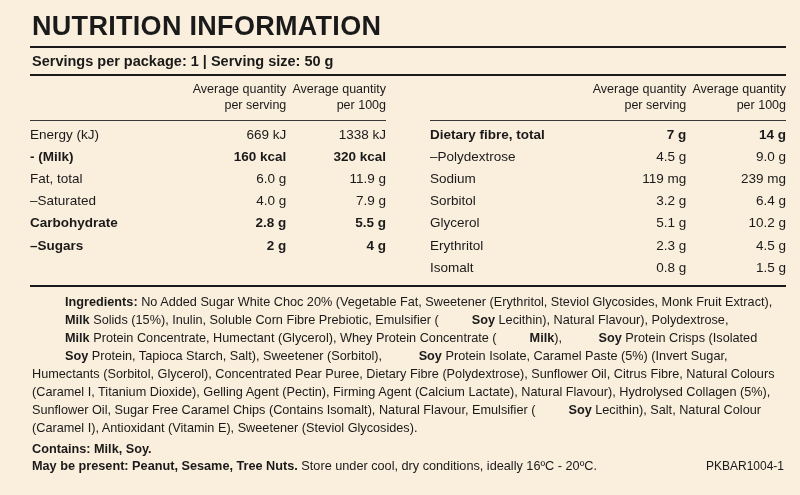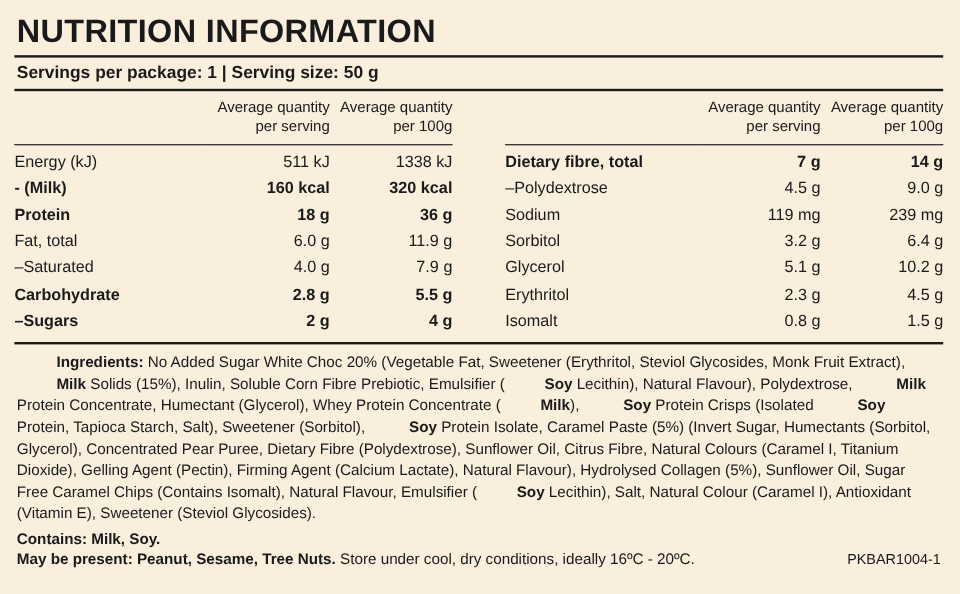--- a/index.html
+++ b/index.html
@@ -11,21 +11,21 @@
     height: 495px;
     background: #faeedc;
     font-family: "Liberation Sans", sans-serif;
     color: #1a1a1a;
     overflow: hidden;
   }
   .panel {
     width: 800px;
     height: 495px;
     box-sizing: border-box;
-    padding: 10px 14px 6px 12px;
+    padding: 10px 14px 6px 30px;
     display: flex;
     flex-direction: column;
   }
   .title {
     font-size: 27px;
     font-weight: bold;
     letter-spacing: 0.3px;
     line-height: 1.05;
     margin: 2px 0 6px 2px;
   }
@@ -130,32 +130,27 @@
             </th>
             <th class="col">
               <span>Average quantity</span><br>
               <span>per 100g</span>
             </th>
           </tr>
         </thead>
         <tbody>
           <tr class="">
             <td class="name">Energy (kJ)</td>
-            <td class="val">511 kJ</td>
+            <td class="val">669 kJ</td>
             <td class="val">1338 kJ</td>
           </tr>
           <tr class="bold">
             <td class="name">- (Milk)</td>
             <td class="val">160 kcal</td>
             <td class="val">320 kcal</td>
-          </tr>
-          <tr class="bold">
-            <td class="name">Protein</td>
-            <td class="val">18 g</td>
-            <td class="val">36 g</td>
           </tr>
           <tr class="">
             <td class="name">Fat, total</td>
             <td class="val">6.0 g</td>
             <td class="val">11.9 g</td>
           </tr>
           <tr class="">
             <td class="name">–Saturated</td>
             <td class="val">4.0 g</td>
             <td class="val">7.9 g</td>

